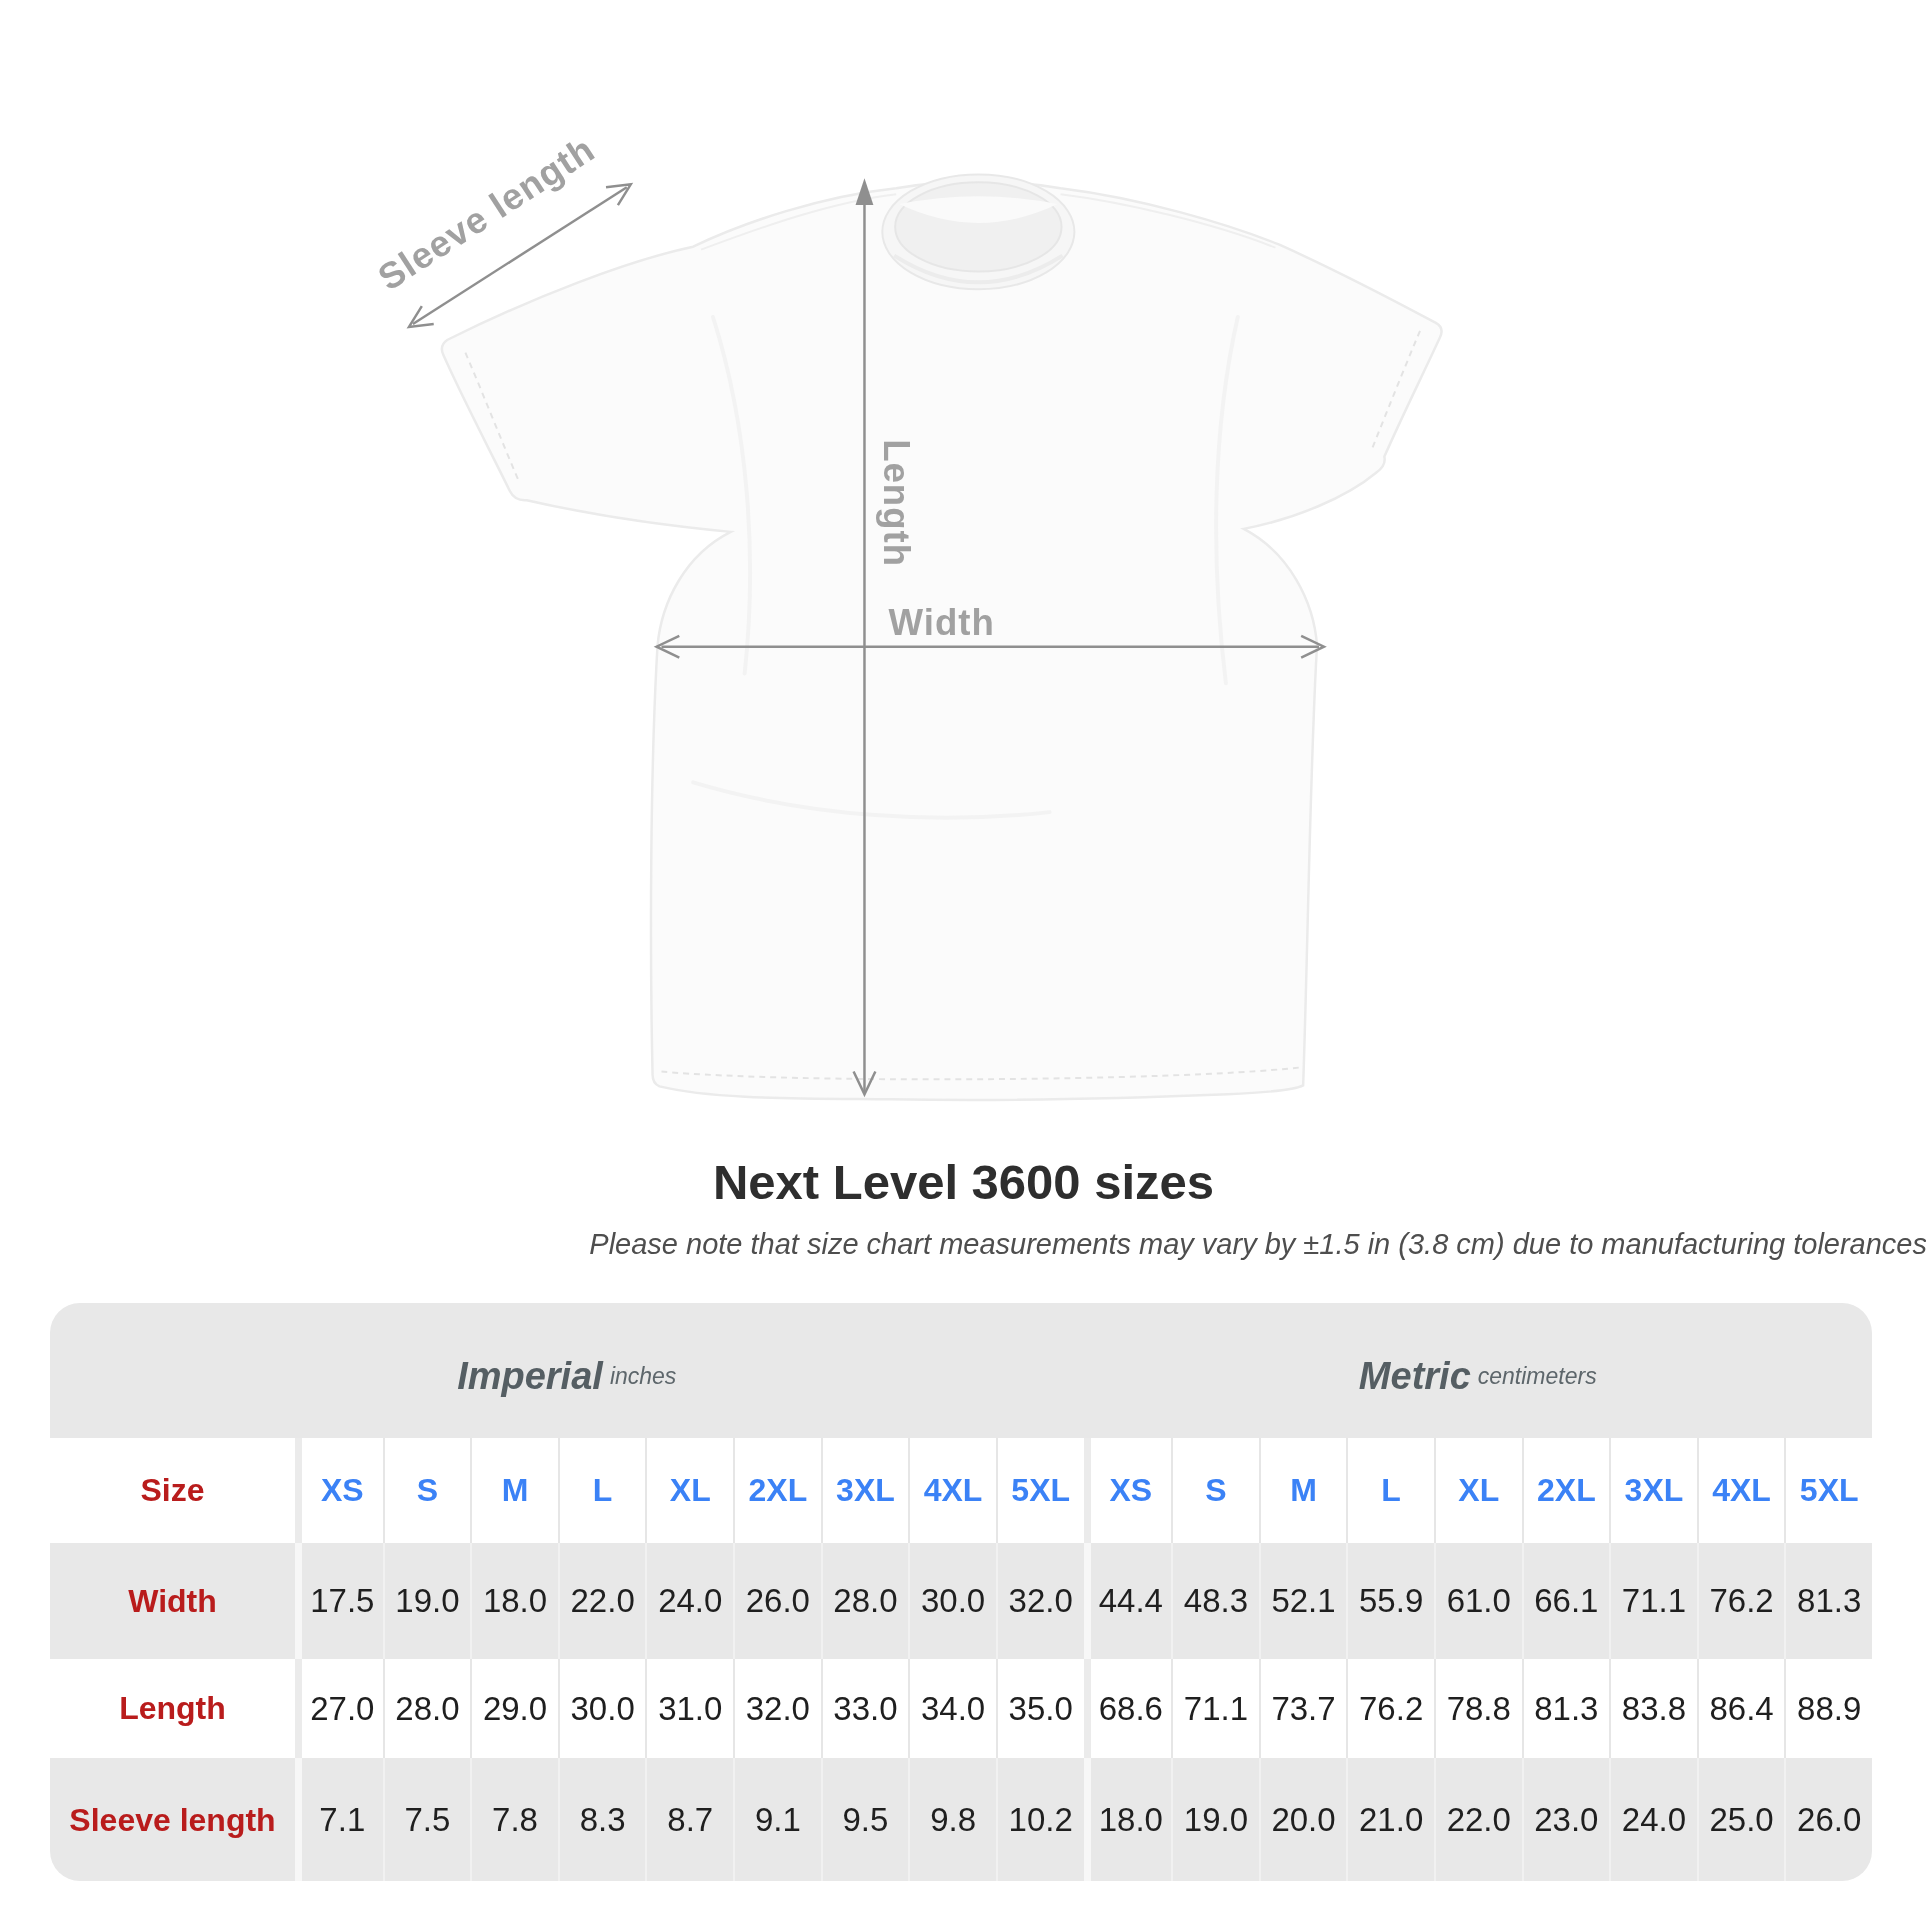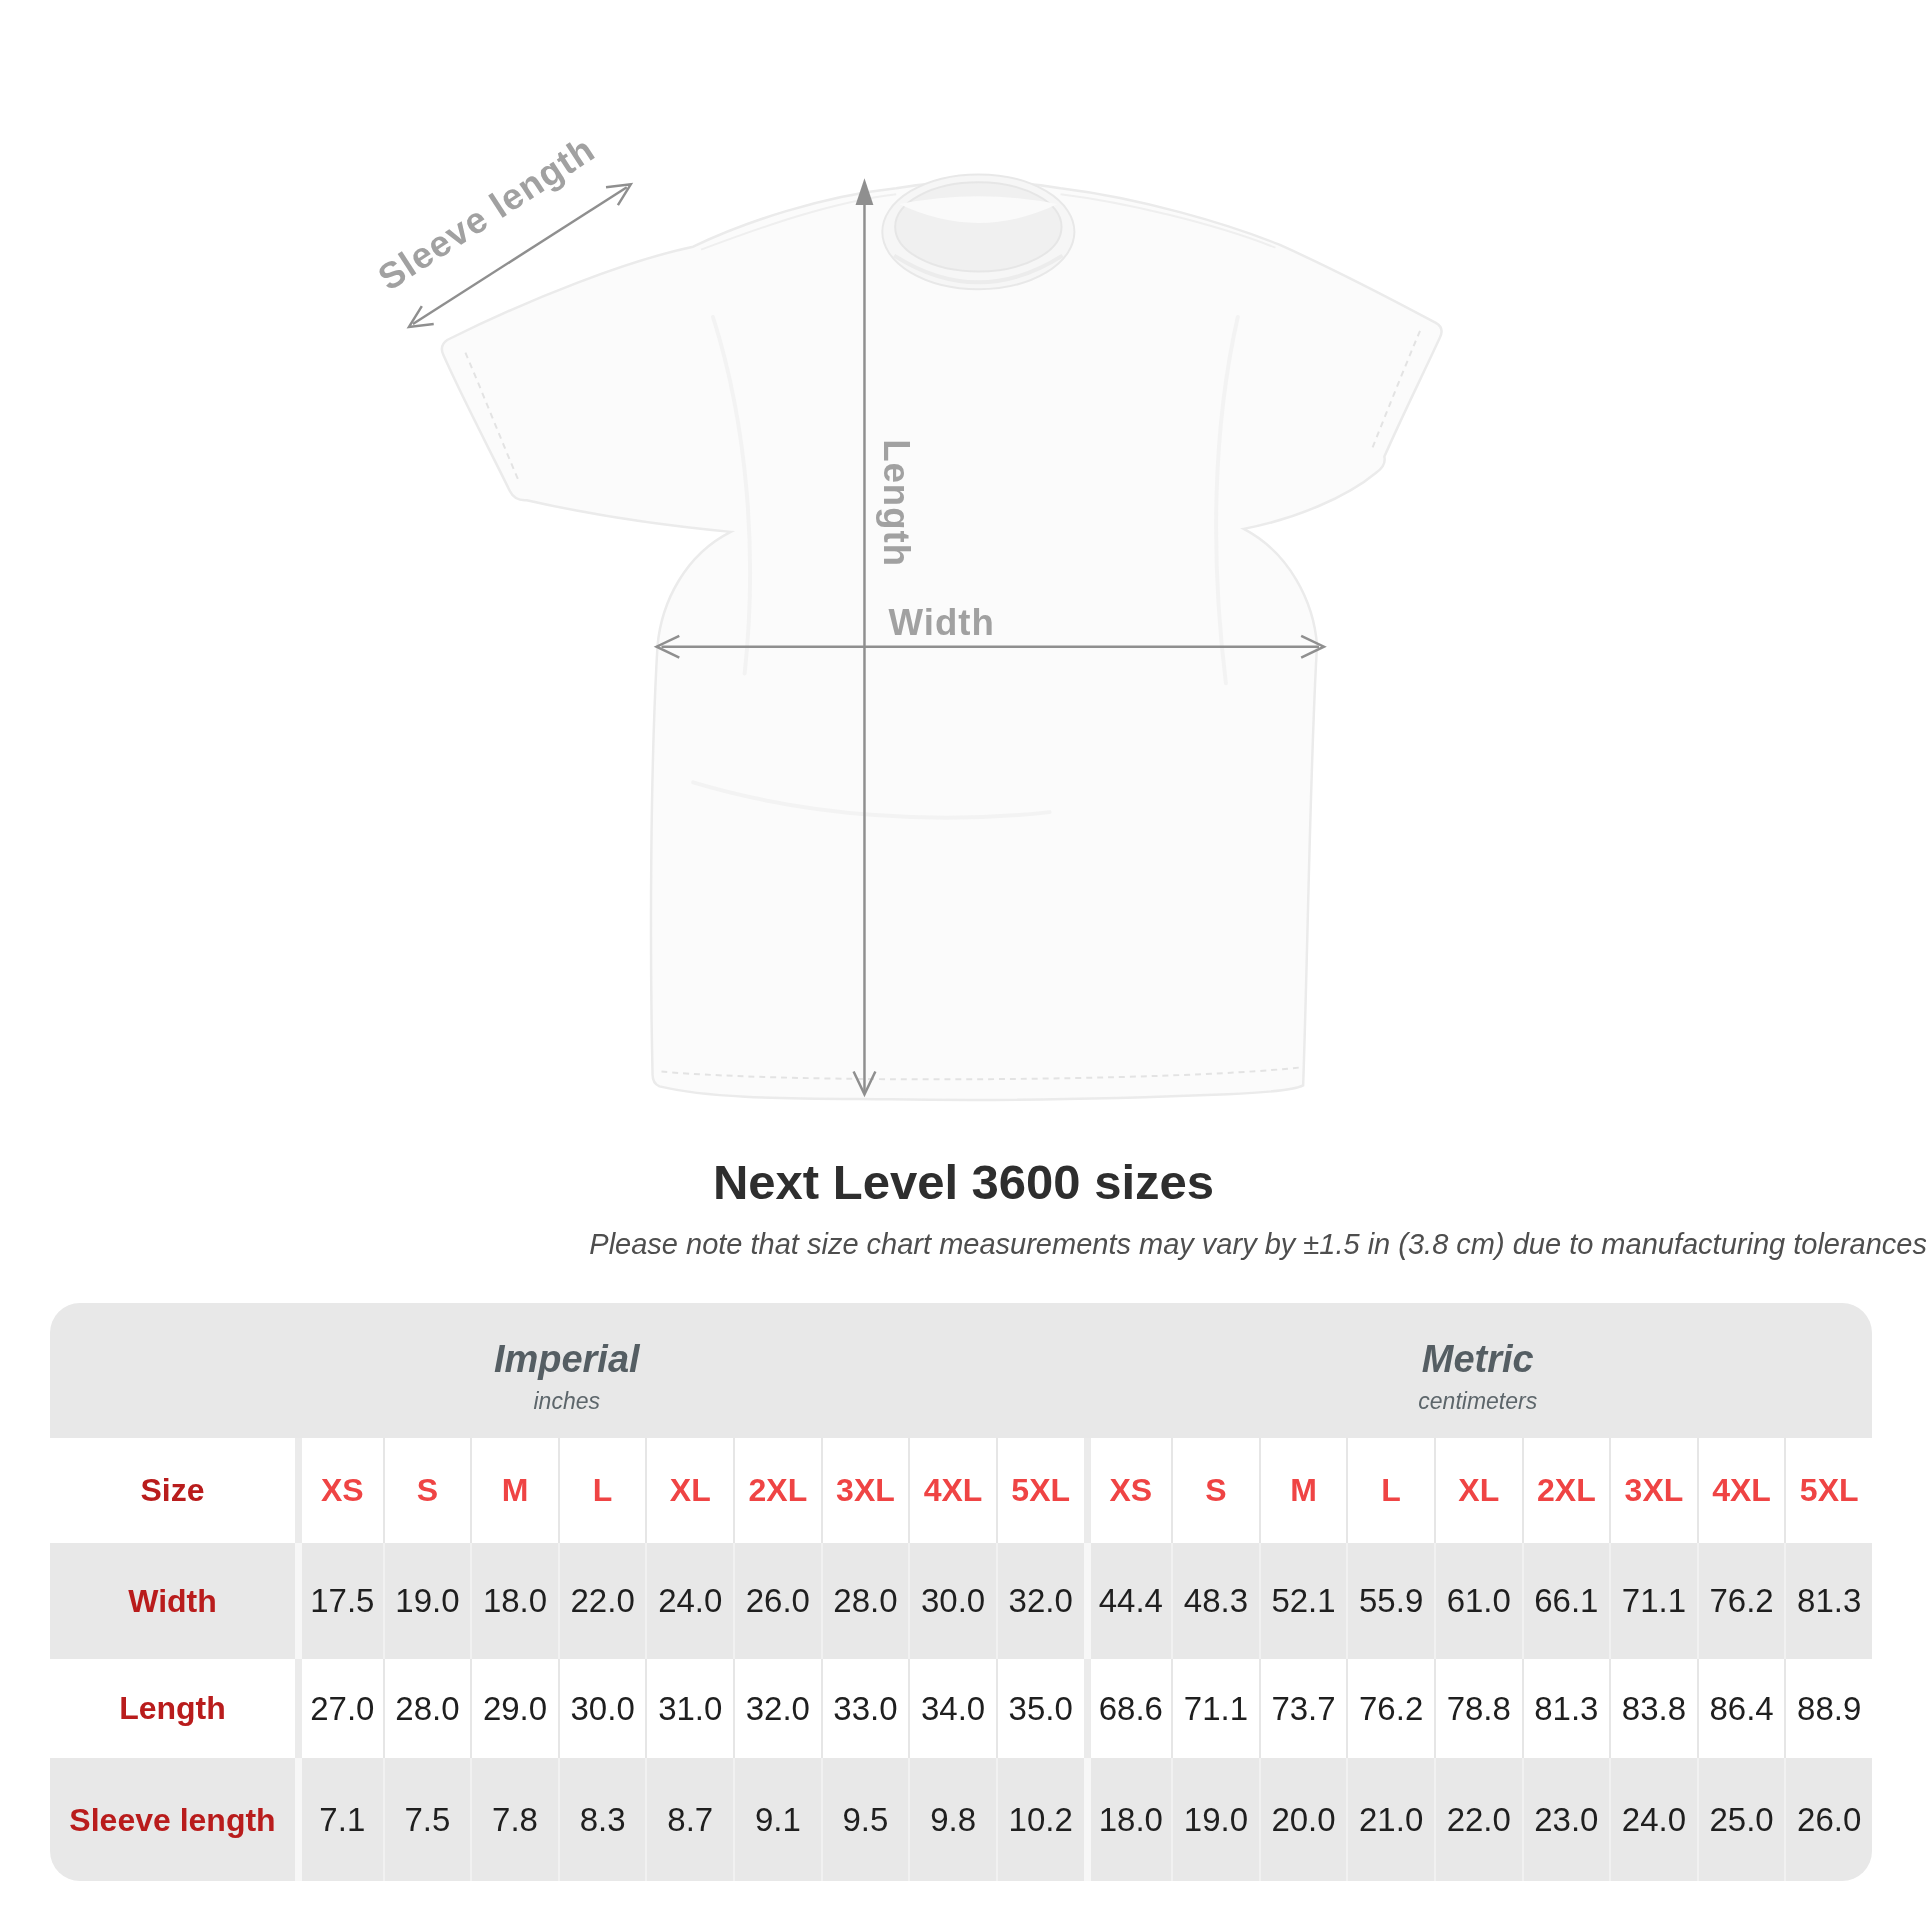--- a/index.html
+++ b/index.html
@@ -18,39 +18,39 @@
     text-align:right; font-size:29px; font-style:italic; color:#4e4e4e;
   }
   .tbl {
     --band:#e8e8e8;
     position:absolute; left:50px; top:1303px; width:1822px; height:578px;
     border-radius:30px; overflow:hidden; background:#ffffff;
     display:grid; grid-template-rows:135px 105px 116px 99px 124px;
   }
   .trow { display:grid; grid-template-columns:245px repeat(18, 1fr); }
   .thead { background:var(--band); }
-  .sect { display:flex; flex-direction:column; align-items:center; justify-content:center; gap:7px; padding-top:12px; }
+  .sect { display:flex; flex-direction:row; align-items:center; justify-content:center; gap:7px; padding-top:12px; }
   .sect-title { font-size:38px; font-weight:bold; font-style:italic; color:#555e63; }
   .sect-sub   { font-size:23px; font-style:italic; color:#5d666b; }
   .s1 { grid-column:1 / span 10; }
   .s2 { grid-column:11 / span 9; }
   .lbl {
     display:flex; align-items:center; justify-content:center;
     font-weight:bold; color:#b91c1c; font-size:32px;
   }
   .c {
     display:flex; align-items:center; justify-content:center;
     font-size:33px; color:#1f1f1f; border-left:2px solid var(--sep);
   }
   .trow .c:nth-child(2), .trow .c:nth-child(11) {
     border-left-width:7px; border-left-color:var(--sepbig);
   }
   .r-white { background:#ffffff; --sep:#e6e6e6; --sepbig:#ebebeb; }
   .r-gray  { background:var(--band); --sep:#f1f1f1; --sepbig:#f7f7f7; }
-  .r-size .c { font-weight:bold; color:#ef4444; font-size:32px; }
+  .r-size .c { font-weight:bold; color:#3b82f6; font-size:32px; }
 </style>
 </head>
 <body>
 
 <svg class="fig" width="1927" height="1139" viewBox="0 0 1946 1150">
 
   <g>
     <path d="M 905,190
          C 830,198 752,224 700,249
          C 634,263 536,301 452,343

